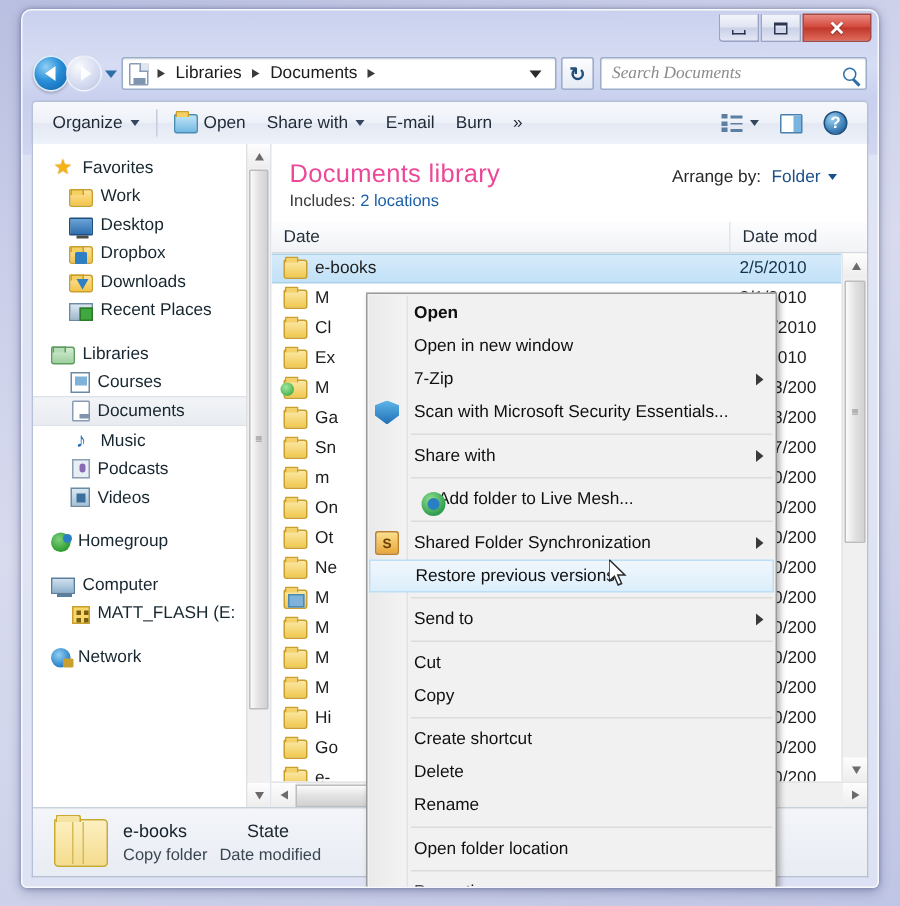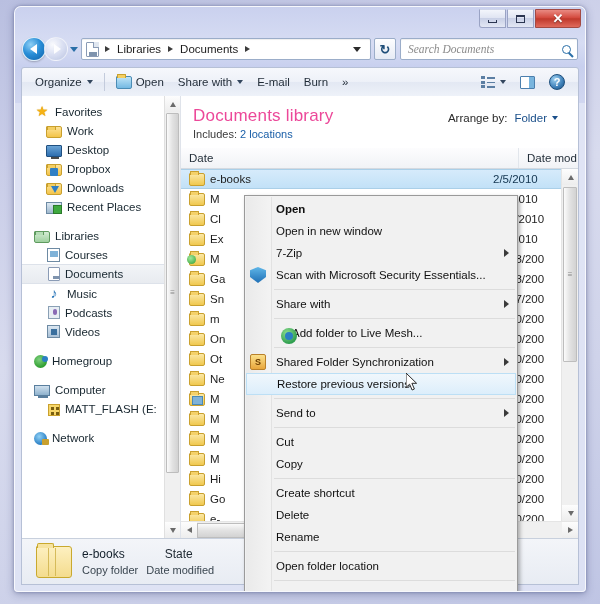--- a/index.html
+++ b/index.html
@@ -257,21 +257,21 @@
   #arrange .cc { width:0;height:0;border-left:3.5px solid transparent;border-right:3.5px solid transparent;border-top:4.5px solid #1a4f8a; margin-left:5px;}
 
   #colhdr {
     position: absolute; left:0; right:0; top: 52px; height: 21px;
     background: linear-gradient(180deg,#fdfdfe 0%, #f1f3f6 100%);
     border-bottom: 1px solid #d4d9e0;
     display: flex; align-items: center; font-size: 11.5px; color: #25303b;
   }
   #colhdr .ch { padding-left: 8px; }
   #colhdr .ch.name { flex: 1 1 auto; }
-  #colhdr .ch.date { width: 60px; flex:0 0 auto; border-left: 1px solid #e2e6ec; height:100%; display:flex;align-items:center; }
+  #colhdr .ch.date { width: 92px; flex:0 0 auto; border-left: 1px solid #e2e6ec; height:100%; display:flex;align-items:center; }
 
   #rows {
     position: absolute; left:0; top:73px; right:17px; bottom:17px; overflow:hidden;
   }
   .row { height: 20px; display: flex; align-items: center; font-size: 11.5px; color:#1d1d1d; }
   .row.sel {
     background: linear-gradient(180deg,#d6ebfb 0%, #c2e1f7 100%);
     border-top: 1px solid #aacfe8; border-bottom: 1px solid #aacfe8;
     height: 20px;
   }

